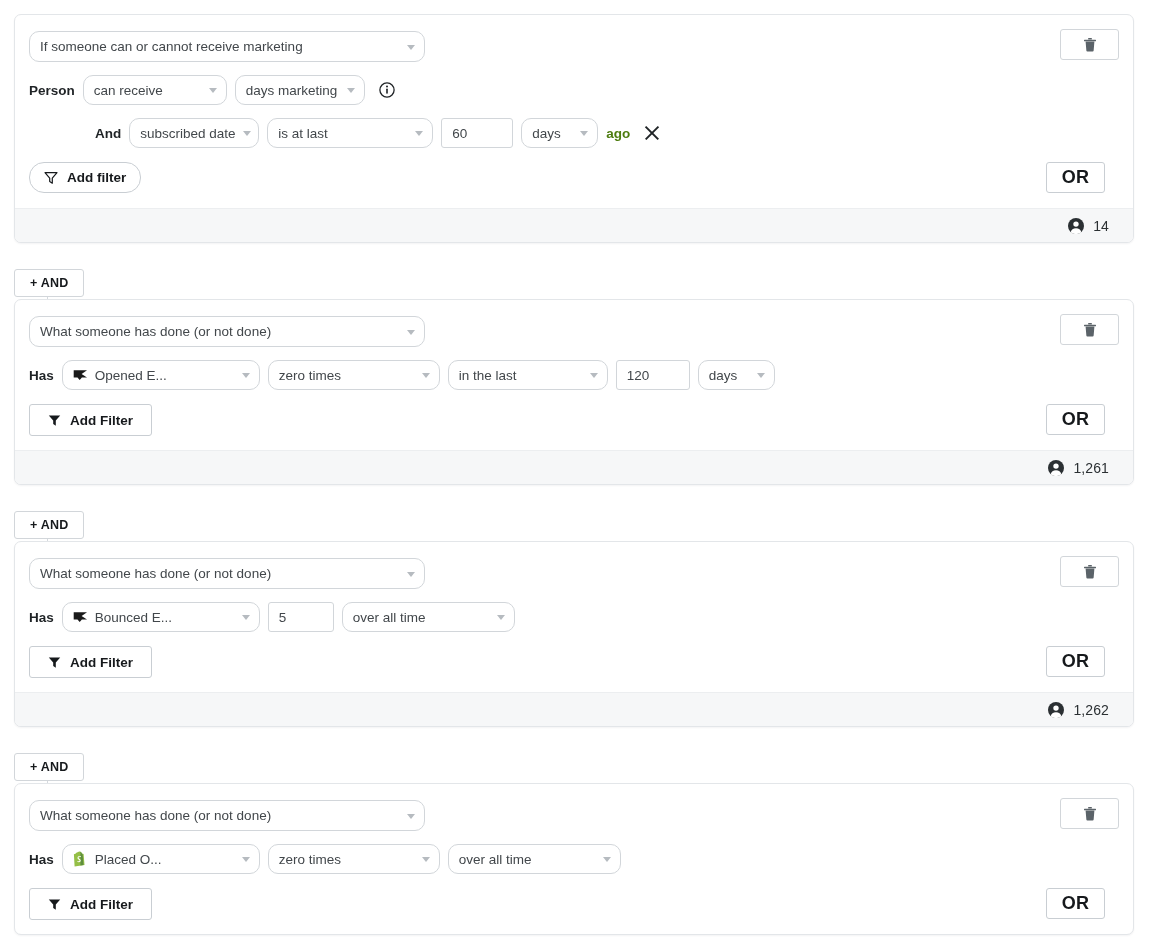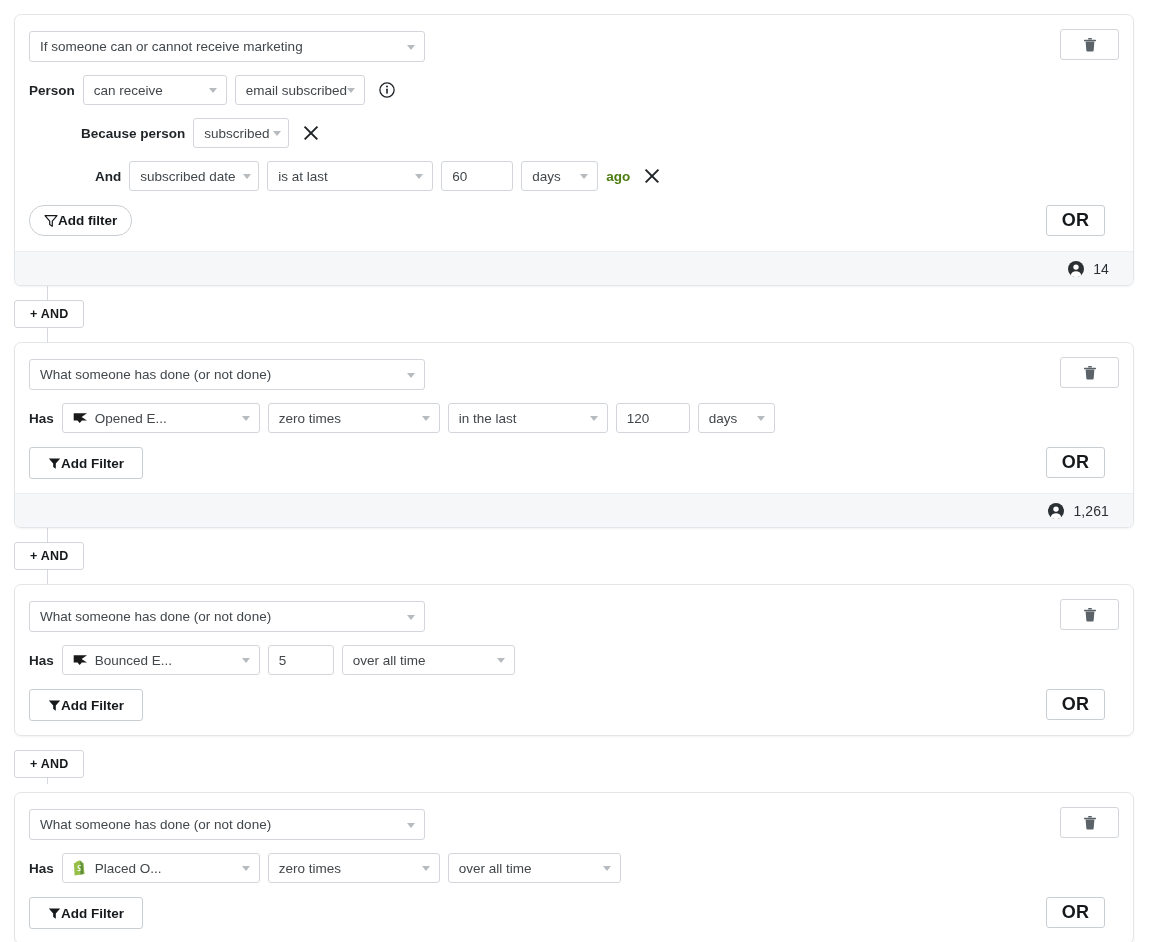--- a/index.html
+++ b/index.html
@@ -57,21 +57,21 @@
   }
 
   
   .select {
     position: relative;
     display: inline-flex;
     align-items: center;
     height: 30px;
     border: 1px solid #d2d6da;
     background: #fff;
-    border-radius: 3px;
+    border-radius: 10px;
     padding: 0 26px 0 10px;
     font-size: 13.5px;
     color: #42474b;
     white-space: nowrap;
     vertical-align: middle;
     cursor: pointer;
   }
   .select.big { height: 31px; }
   .select .caret {
     position: absolute;
@@ -116,20 +116,21 @@
   .plain-word { font-weight: bold; font-size: 13.5px; color: #4d7c0f; }
 
   
   .type-select { width: 396px; }
 
   
   .btn {
     display: inline-flex;
     align-items: center;
     justify-content: center;
+    gap: 9px;
     border: 1px solid #c9ced3;
     background: #fff;
     color: #16191c;
     font-weight: bold;
     font-size: 13.5px;
     cursor: pointer;
     font-family: "Liberation Sans", sans-serif;
   }
   .btn-addfilter-round {
     height: 31px; padding: 0 14px; border-radius: 15px;
@@ -169,20 +170,21 @@
     margin-left: 14px;
     border: 1px solid #d2d6da;
     border-radius: 3px;
     background: #fff;
     font-weight: bold;
     font-size: 12.5px;
     letter-spacing: .2px;
     color: #16191c;
     cursor: pointer;
     font-family: "Liberation Sans", sans-serif;
+    margin-top: 12px;
   }
   .and-wrap { position: relative; height: 56px; }
   .and-wrap .btn-and { position: absolute; top: 14px; left: 0; }
 
   .x-btn {
     width: 20px; height: 20px;
     position: relative;
     cursor: pointer;
     flex: 0 0 auto;
     margin-left: 4px;
@@ -221,37 +223,30 @@
         <rect x="4.1" y="0" width="3.8" height="1.6" rx=".5" fill="#5b6369"></rect>
       </svg>
         </button>
         <div class="row">
         <span class="row-label">Person</span>
         <span class="select" style="width:144px">
       <span>can receive</span>
       <span class="caret"></span>
     </span>
           <span class="select" style="width:130px">
-      <span>email subscribed</span>
+      <span>days marketing</span>
       <span class="caret"></span>
     </span>
           <span class="info-ico">
             <svg class="icon-svg" width="16" height="16" viewBox="0 0 16 16" aria-hidden="true">
         <circle cx="8" cy="8" r="7.1" fill="none" stroke="#1f2326" stroke-width="1.3"></circle>
         <circle cx="8" cy="4.6" r="1" fill="#1f2326"></circle>
         <rect x="7.2" y="6.5" width="1.6" height="5.3" rx=".7" fill="#1f2326"></rect>
       </svg>
           </span>
-      </div><div class="row row-indent">
-        <span class="row-label">Because person</span>
-        <span class="select inline-caret" style="width:96px">
-      <span>subscribed</span>
-      <span class="caret"></span>
-    </span>
-          <span class="x-btn"></span>
       </div><div class="row row-indent2">
         <span class="row-label">And</span>
         <span class="select inline-caret" style="width:130px">
       <span>subscribed date</span>
       <span class="caret"></span>
     </span>
           <span class="select" style="width:166px">
       <span>is at last</span>
       <span class="caret"></span>
     </span>
@@ -393,20 +388,32 @@
           <button class="btn btn-addfilter-sq">
             <span>
               <svg class="icon-svg" width="13" height="13" viewBox="0 0 13 13" aria-hidden="true">
         <path d="M.8 1.4h11.4L7.8 6.6v5.1L5.2 10.1V6.6L.8 1.4z" fill="#16191c"></path>
       </svg>
             </span>
             <span>Add Filter</span>
           </button>
           <button class="btn btn-or">OR</button>
         </div>
+      </div>
+      <div class="group-footer">
+        <span class="count">
+          <span>
+            <svg class="icon-svg" width="16" height="16" viewBox="0 0 16 16" aria-hidden="true">
+        <circle cx="8" cy="8" r="8" fill="#2b3033"></circle>
+        <circle cx="8" cy="6.1" r="2.7" fill="#fff"></circle>
+        <path d="M2.6 14.3a5.6 5.6 0 0 1 10.8 0A8 8 0 0 1 8 16a8 8 0 0 1-5.4-1.7z" fill="#fff"></path>
+      </svg>
+          </span>
+          <span>1,262</span>
+        </span>
       </div>
     </div>
     <div class="and-wrap">
         <button class="btn-and">+ AND</button>
       </div>
     <div class="group">
       <div class="group-body">
         <span class="select big type-select">
           <span>What someone has done (or not done)</span>
           <span class="caret"></span>

